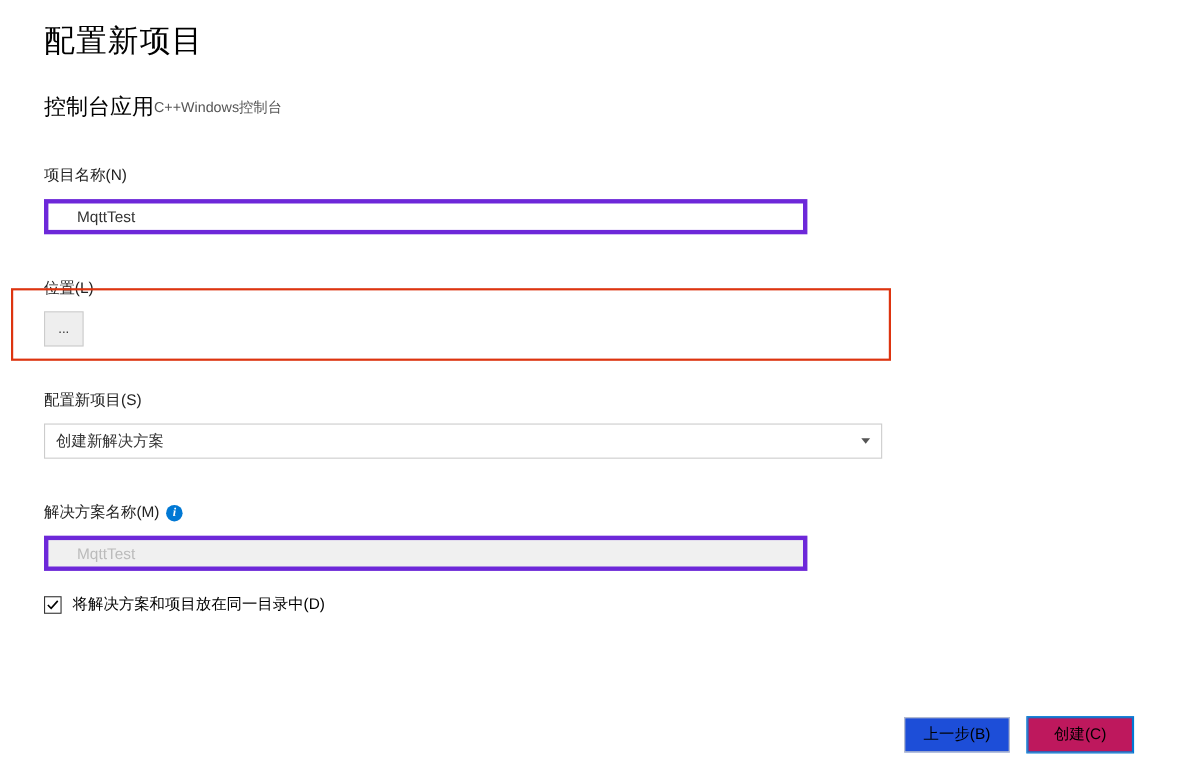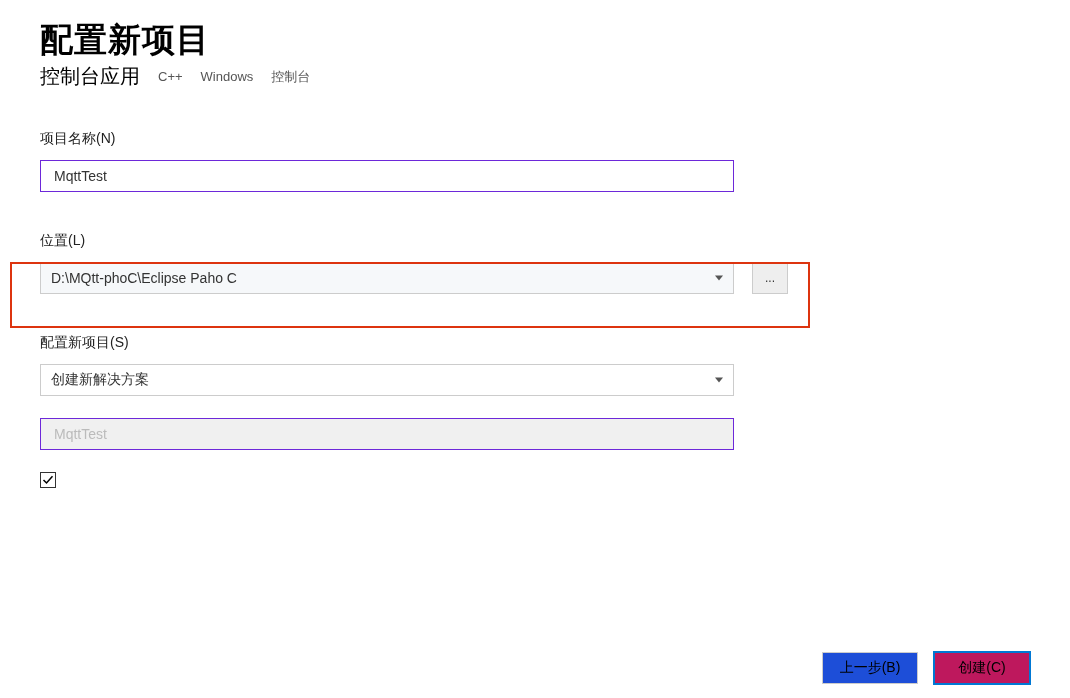--- a/index.html
+++ b/index.html
@@ -6,28 +6,28 @@
     body {
       font-family: "Segoe UI", "Microsoft YaHei", sans-serif;
       background: #fff;
       color: #000;
       width: 1070px;
       height: 698px;
       padding: 18px 40px 0 40px;
       position: relative;
     }
     h1.page-title {
-      font-size: 33px;
-      font-weight: 700;
+      font-size: 28px;
+      font-weight: 400;
       letter-spacing: 1px;
+      margin-bottom: 28px;
     }
     .subheader {
       display: flex;
       align-items: center;
-      gap: 18px;
       margin-bottom: 28px;
     }
     .subheader .sub-title {
       font-size: 20px;
       font-weight: 400;
     }
     .subheader .tag {
       font-size: 13px;
       color: #555;
     }
@@ -37,22 +37,22 @@
       color: #222;
       margin-bottom: 12px;
       display: flex;
       align-items: center;
       gap: 6px;
       margin-top: 40px;
     }
     .text-input {
       width: 694px;
       height: 32px;
-      border: 1px solid #6d28d9;
-      padding: 0 13px;
+      border: 4px solid #6d28d9;
+      padding: 0 26px;
       font-size: 14px;
       color: #333;
       background: #fff;
     }
     .text-input.disabled {
       background: #f0f0f0;
       color: #bbb;
     }
     .hbox { display: flex; align-items: center; gap: 18px; }
     .highlight-box {
@@ -80,21 +80,21 @@
       position: absolute;
       right: 10px;
       top: 50%;
       transform: translateY(-50%);
       width: 0; height: 0;
       border-left: 4px solid transparent;
       border-right: 4px solid transparent;
       border-top: 5px solid #555;
     }
     .combo-plain {
-      width: 694px;
+      width: 762px;
       height: 32px;
       border: 1px solid #ccc;
       background: #fff;
       font-size: 14px;
       color: #333;
       display: flex;
       align-items: center;
       padding: 0 10px;
       position: relative;
     }
@@ -186,46 +186,47 @@
 </div>
 
 <div class="form-row">
   <div class="form-label">项目名称(N)</div>
   <input class="text-input" type="text" value="MqttTest" style="">
 </div>
 
 <div class="form-row">
   <div class="form-label">位置(L)</div>
   <div class="hbox">
-    <div class="combo-input">
-      <span>D:\MQtt-phoC\Eclipse Paho C</span>
-      <span class="caret"></span>
-    </div>
     <div class="browse-btn">...</div>
   </div>
 </div>
 
 <div class="highlight-box"></div>
 
 <div class="form-row">
   <div class="form-label">配置新项目(S)</div>
   <div class="combo-plain">
     <span>创建新解决方案</span>
     <span class="caret"></span>
   </div>
 </div>
 
 <div class="form-row">
+  <div class="form-label">
+    <span>解决方案名称(M)</span>
+    <span class="info-icon">i</span>
+  </div>
   <input class="text-input disabled" type="text" disabled="" value="MqttTest" style="">
 </div>
 
 <div class="form-row checkbox-row">
   <span class="checkbox-box">
     <svg viewBox="0 0 16 16">
       <path d="M2 8 L6 12 L14 3" stroke="#000" stroke-width="2" fill="none"></path>
     </svg>
   </span>
+  <span>将解决方案和项目放在同一目录中(D)</span>
 </div>
 
 <div class="footer">
   <div class="footer-btn">上一步(B)</div>
   <div class="footer-btn primary">创建(C)</div>
 </div>
 
 </body></html>

